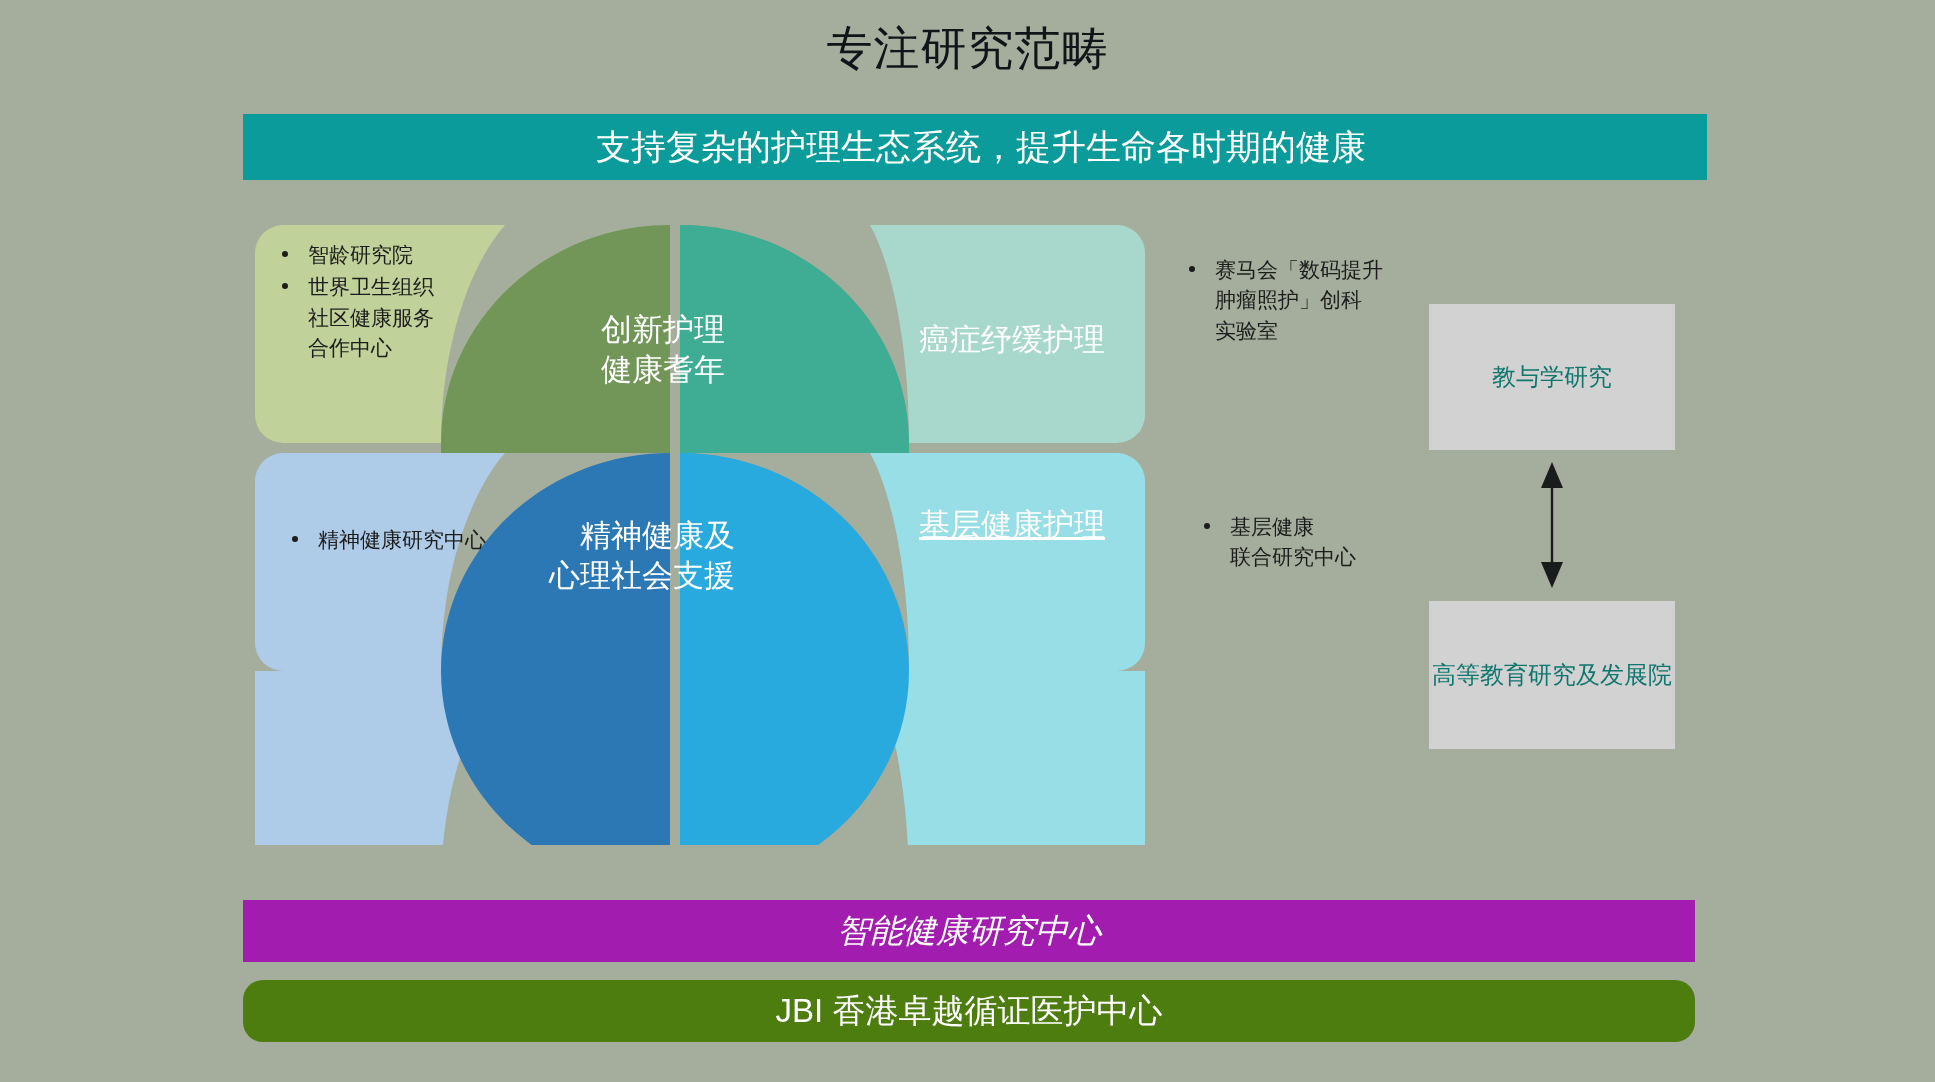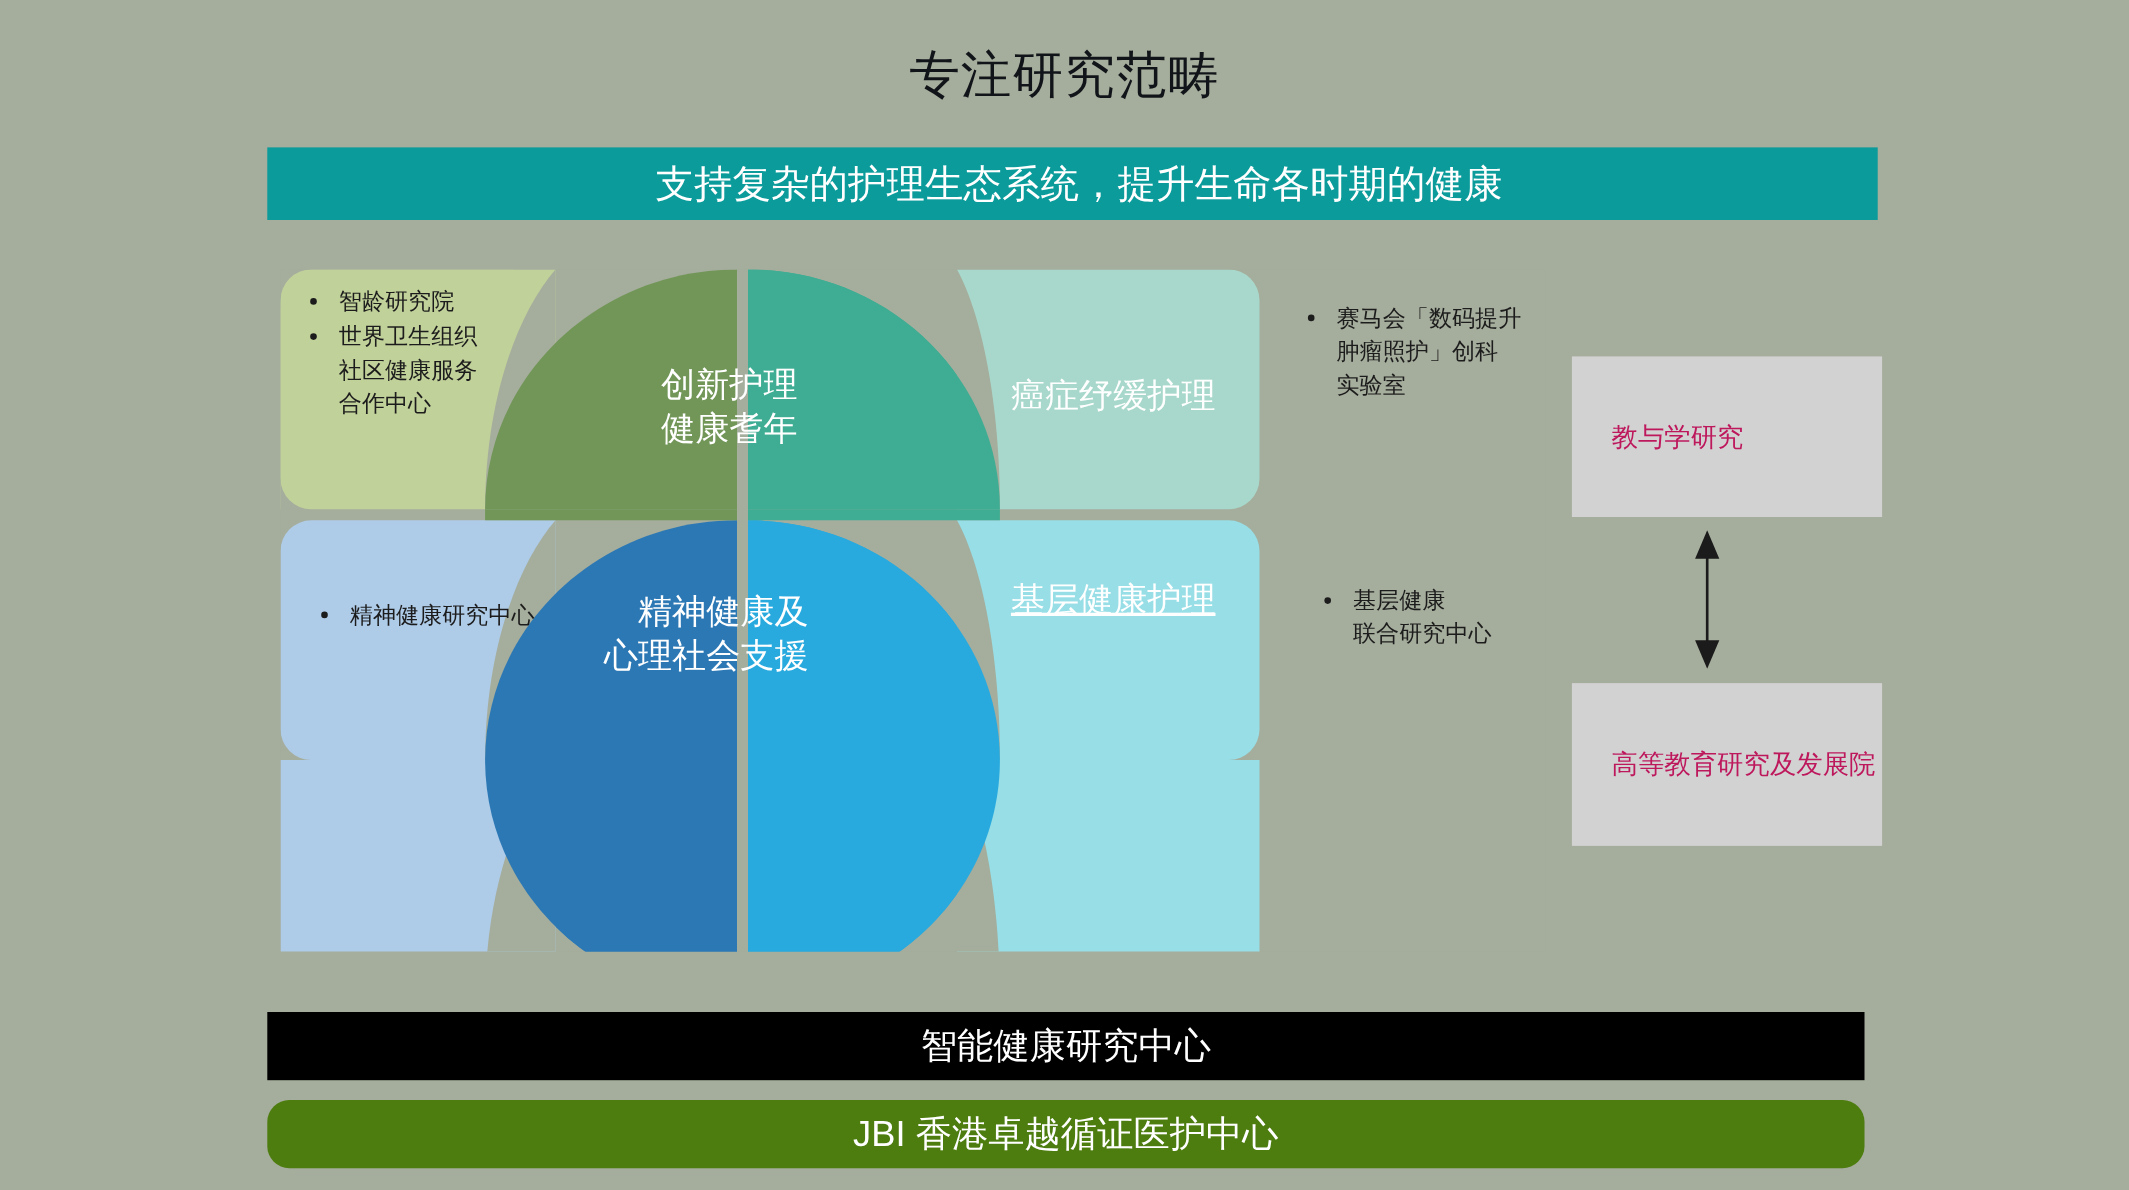--- a/index.html
+++ b/index.html
@@ -3,21 +3,21 @@
 <meta charset="utf-8">
 <style>
   html,body{margin:0;padding:0;}
   body{
     width:1935px;height:1082px;
     background:#a5ad9c;
     font-family:"Liberation Sans","DejaVu Sans",sans-serif;
     overflow:hidden;
     position:relative;
   }
-  #slide{position:absolute;inset:0;margin-top:20px;}
+  #slide{position:absolute;inset:0;}
 
   
   .page-title{
     position:absolute;left:0;top:18px;width:1935px;
     text-align:center;
     font-size:46px;
     color:#111418;
     letter-spacing:1px;
     white-space:nowrap;
   }
@@ -86,26 +86,25 @@
 
   .list-aging{left:278px;top:240px;width:220px;}
   .list-cancer{left:1185px;top:255px;width:250px;}
   .list-mental{left:288px;top:525px;width:250px;}
   .list-primary{left:1200px;top:512px;width:240px;}
 
   
   .grey-box{
     position:absolute;
     background:#d2d2d2;
-    display:flex;align-items:center;
-    color:#be185d;
+    display:flex;align-items:center;justify-content:center;
+    color:#0f766e;
     font-size:24px;
     text-align:center;
     white-space:nowrap;
-    padding-left:36px;
   }
   .grey-top{left:1429px;top:304px;width:246px;height:146px;}
   .grey-bottom{left:1429px;top:601px;width:246px;height:148px;}
 
   #arrow-wrap{position:absolute;left:1530px;top:462px;width:44px;height:126px;}
 </style>
 </head>
 <body style="background: rgb(165, 173, 156);">
 
 <div id="slide">
@@ -244,20 +243,20 @@
       <line x1="22" y1="16" x2="22" y2="110" stroke="#1b1b1b" stroke-width="2.4"></line>
       <polygon points="22,0 33,26 11,26" fill="#1b1b1b"></polygon>
       <polygon points="22,126 33,100 11,100" fill="#1b1b1b"></polygon>
     </svg>
   </div>
 
   <div class="grey-box grey-bottom" style="background: rgb(210, 210, 210);">
     <span>高等教育研究及发展院</span>
   </div>
 
-  <div class="banner banner-teal-bottom" style="background: #000000;">
+  <div class="banner banner-teal-bottom" style="background: #a21caf; font-style: italic;">
     <span>智能健康研究中心</span>
   </div>
   <div class="banner banner-grey-bottom" style="background: #4d7c0f; border-radius: 20px;">
     <span>JBI 香港卓越循证医护中心</span>
   </div>
 
 </div>
 
 </body></html>

